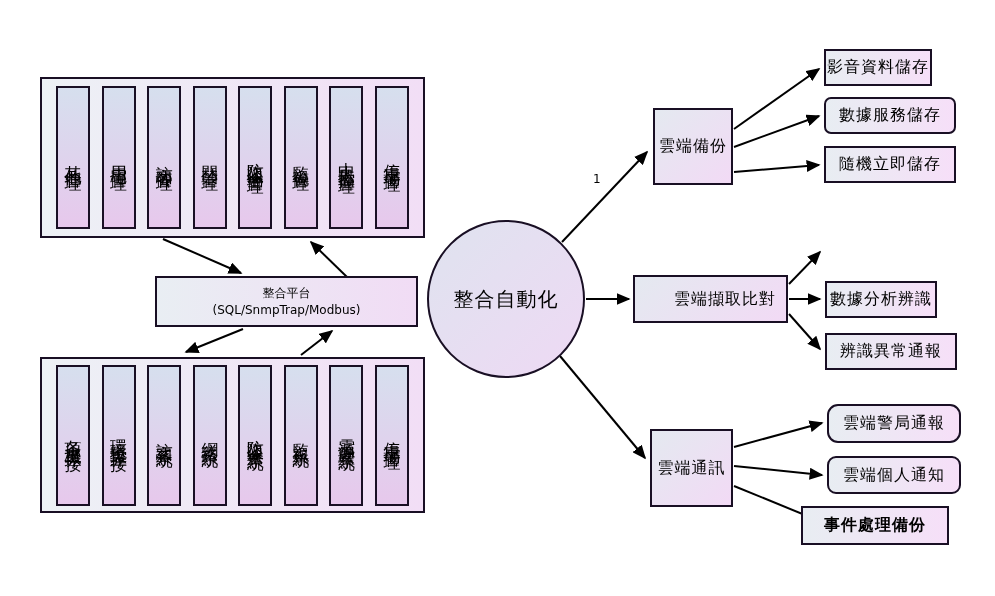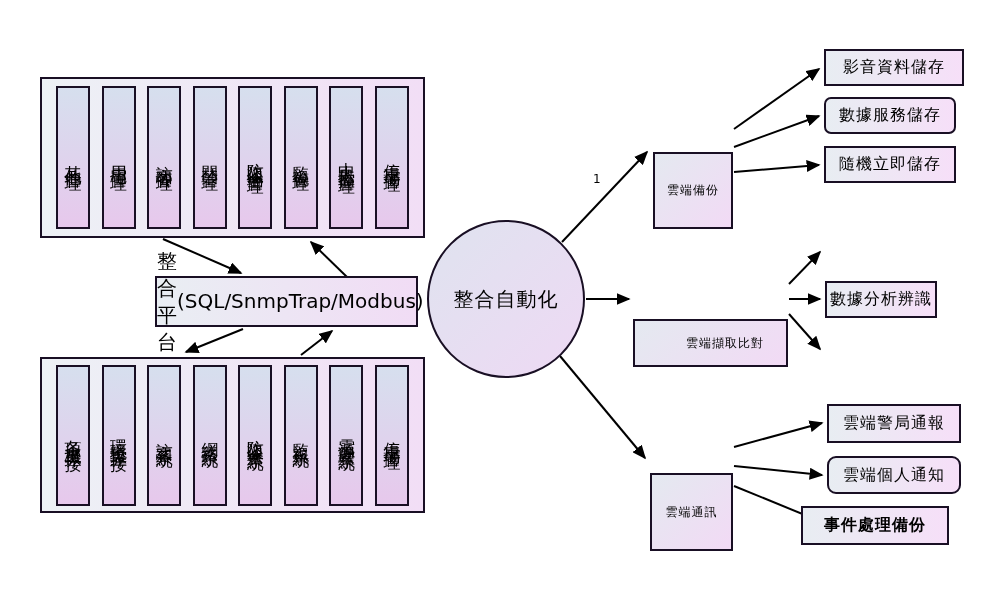--- a/index.html
+++ b/index.html
@@ -21,30 +21,30 @@
     box-sizing:border-box;border:2px solid #190f24;
     background:linear-gradient(180deg,#d6dfee 0%,#e7c8ec 100%);
     width:34px;display:flex;align-items:center;justify-content:center;
     writing-mode:vertical-rl;text-orientation:upright;
     font-size:17px;letter-spacing:3px;line-height:1;
   }
   .group-box.top .vcol{height:143px;}
   .group-box.bottom .vcol{height:141px;}
   .platform{
     background:linear-gradient(90deg,#e9eef3 0%,#f1dcf5 100%);
-    font-size:20px;line-height:1.35;justify-content:space-between;
+    flex-direction:column;font-size:12px;line-height:1.35;
   }
   .hub{
     border-radius:50%;
     background:linear-gradient(135deg,#dfe3ef 0%,#eed9f4 100%);
     font-size:20px;letter-spacing:1px;
   }
   .mid{
     background:linear-gradient(135deg,#e4e9f0 0%,#f2daf5 100%);
-    font-size:12px;letter-spacing:1px;margin-top:44px;
+    font-size:16px;letter-spacing:1px;
   }
   .leaf{
     background:linear-gradient(90deg,#e8edf2 0%,#f6dff8 100%);
     font-size:16px;letter-spacing:1px;
   }
   .edge-label{position:absolute;font-size:12px;color:#000;}
 </style>
 </head>
 <body>
 
@@ -108,35 +108,38 @@
   <div class="node mid" style="left:653px;top:108px;width:80px;height:77px;">
     <span>雲端備份</span>
   </div>
   <div class="node mid" style="left:633px;top:275px;width:155px;height:48px;padding-left:29px;">
     <span>雲端擷取比對</span>
   </div>
   <div class="node mid" style="left:650px;top:429px;width:83px;height:78px;">
     <span>雲端通訊</span>
   </div>
 
-  <div class="node leaf" style="left:824px;top:49px;width:140px;height:37px;">
+  <div class="node leaf" style="left:824px;top:49px;width:108px;height:37px;">
     <span>影音資料儲存</span>
   </div>
   <div class="node leaf" style="left:824px;top:97px;width:132px;height:37px;border-radius:7px;">
     <span>數據服務儲存</span>
   </div>
   <div class="node leaf" style="left:824px;top:146px;width:132px;height:37px;">
     <span>隨機立即儲存</span>
   </div>
 
   <div class="node leaf" style="left:825px;top:281px;width:112px;height:37px;">
     <span>數據分析辨識</span>
   </div>
+  <div class="node leaf" style="left:825px;top:333px;width:132px;height:37px;">
+    <span>辨識異常通報</span>
+  </div>
 
-  <div class="node leaf" style="left:827px;top:404px;width:134px;height:39px;">
+  <div class="node leaf" style="left:827px;top:404px;width:134px;height:39px;border-radius:11px;">
     <span>雲端警局通報</span>
   </div>
   <div class="node leaf" style="left:827px;top:456px;width:134px;height:38px;border-radius:9px;">
     <span>雲端個人通知</span>
   </div>
   <div class="node leaf" style="left:801px;top:506px;width:148px;height:39px;font-weight:bold;">
     <span>事件處理備份</span>
   </div>
 
   <div class="edge-label" style="left:593px;top:172px;">1</div>

